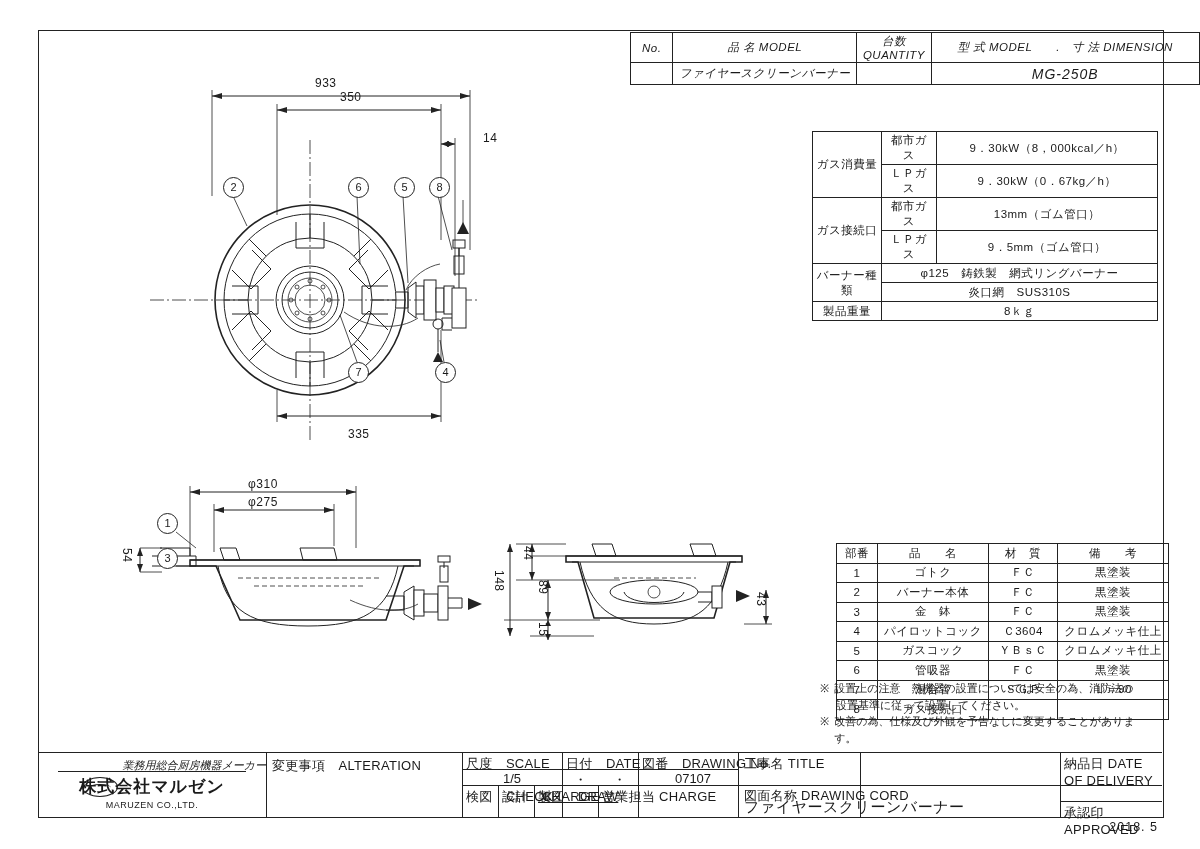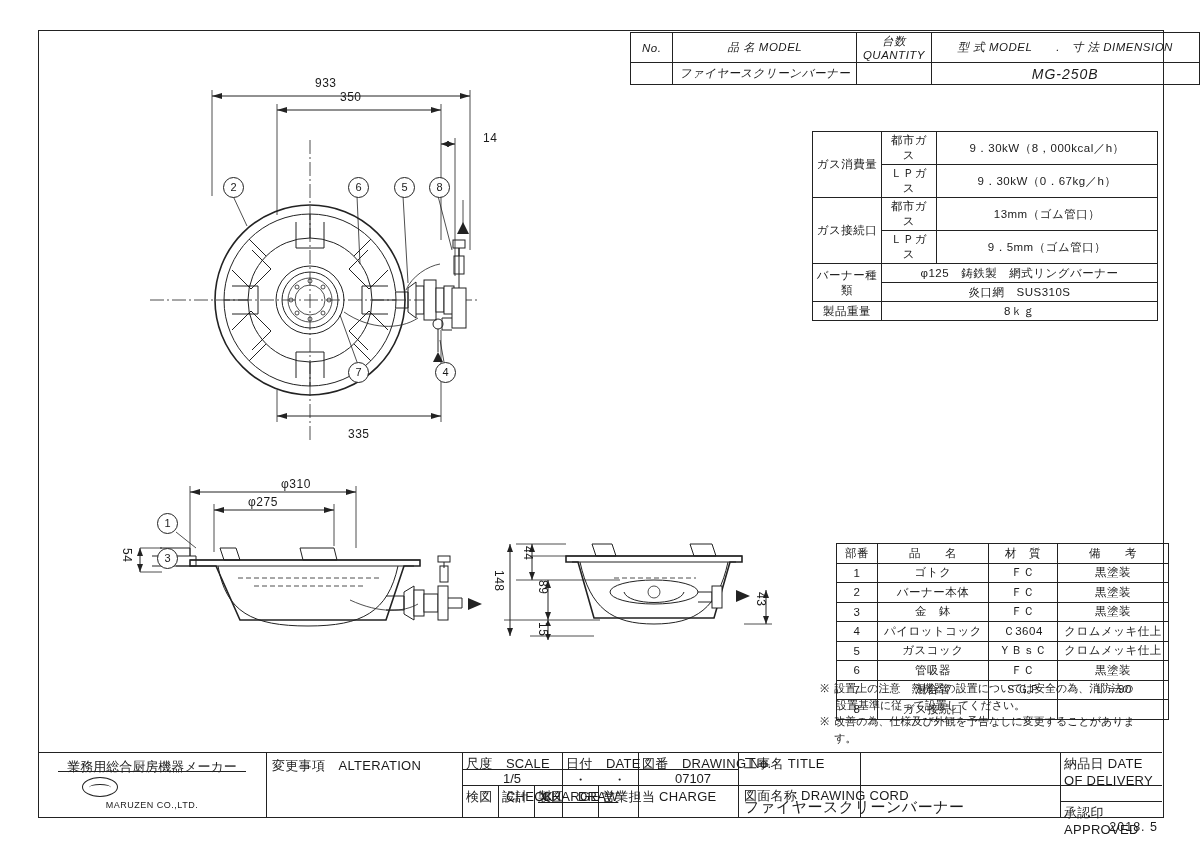--- a/index.html
+++ b/index.html
@@ -31,21 +31,21 @@
 
   
   #bottom-block{position:absolute;left:38px;top:752px;width:1124px;height:64px;border-top:1.5px solid #222;}
   #bottom-block .cell{position:absolute;box-sizing:border-box;font-size:13px;}
   #bottom-block .vline{position:absolute;top:0;bottom:0;width:0;border-left:1px solid #222;}
   #bottom-block .hline{position:absolute;left:0;right:0;height:0;border-top:1px solid #222;}
   .lbl{font-size:9.5px;letter-spacing:.3px;}
   .val{font-size:13px;}
 
   .logo-box{position:absolute;left:0;top:0;width:228px;height:64px;}
-  .logo-top{position:absolute;top:5px;left:0;width:228px;text-align:center;font-size:13px;}
+  .logo-top{position:absolute;top:5px;left:0;width:228px;text-align:right;font-size:11px;font-style:italic;}
   .logo-line{position:absolute;top:18px;left:20px;width:188px;border-top:1px solid #222;}
   .logo-main{position:absolute;top:22px;left:0;width:228px;text-align:center;font-size:17px;font-weight:bold;letter-spacing:1px;}
   .logo-sub{position:absolute;top:47px;left:0;width:228px;text-align:center;font-size:9px;letter-spacing:.5px;}
   .logo-oval{position:absolute;left:44px;top:24px;width:34px;height:18px;border:1.2px solid #222;border-radius:50%;background:#fff;}
   .logo-oval:after{content:"";position:absolute;left:6px;top:6px;width:22px;height:6px;border-top:1.2px solid #222;border-radius:50%;}
 
   
   #sheet-date{position:absolute;right:42px;top:820px;font-size:12.5px;letter-spacing:1px;}
 
   
@@ -206,20 +206,21 @@
     <div class="hline" style="top:16px;left:600px;width:100px;"></div>
     <div class="hline" style="top:48px;left:1022px;right:0;"></div>
     <div class="vline" style="left:460px;top:32px;"></div>
     <div class="vline" style="left:496px;top:32px;"></div>
     <div class="vline" style="left:560px;top:32px;"></div>
 
     <div class="logo-box">
       <div class="logo-top">業務用総合厨房機器メーカー</div>
       <div class="logo-line"></div>
       <div class="logo-oval"></div>
+      <div class="logo-main">株式会社マルゼン</div>
       <div class="logo-sub">MARUZEN CO.,LTD.</div>
     </div>
 
     <div class="cell lbl" style="left:234px;top:4px;">変更事項　ALTERATION</div>
 
     <div class="cell lbl" style="left:428px;top:2px;">尺度　SCALE</div>
     <div class="cell val" style="left:424px;top:18px;width:100px;text-align:center;">1/5</div>
     <div class="cell lbl" style="left:528px;top:2px;">日付　DATE</div>
     <div class="cell val" style="left:524px;top:18px;width:76px;text-align:center;">・　　・</div>
     <div class="cell lbl" style="left:604px;top:2px;">図番　DRAWING No.</div>
@@ -438,21 +439,21 @@
   <div class="dim-txt" style="left:483px;top:131px;">14</div>
   <div class="dim-txt" style="left:348px;top:405px;margin-top:22px;">335</div>
 
   <div class="balloon" style="left:223px;top:177px;">2</div>
   <div class="balloon" style="left:348px;top:177px;">6</div>
   <div class="balloon" style="left:394px;top:177px;">5</div>
   <div class="balloon" style="left:429px;top:177px;">8</div>
   <div class="balloon" style="left:348px;top:362px;">7</div>
   <div class="balloon" style="left:435px;top:362px;">4</div>
 
-  <div class="dim-txt" style="left:248px;top:477px;margin-left:33px;">φ310</div>
+  <div class="dim-txt" style="left:248px;top:477px;">φ310</div>
   <div class="dim-txt" style="left:248px;top:495px;">φ275</div>
   <div class="dim-txt" style="left:120px;top:548px;writing-mode:vertical-rl;">54</div>
   <div class="balloon" style="left:157px;top:513px;">1</div>
   <div class="balloon" style="left:157px;top:548px;">3</div>
 
   <div class="dim-txt" style="left:492px;top:570px;writing-mode:vertical-rl;">148</div>
   <div class="dim-txt" style="left:521px;top:546px;writing-mode:vertical-rl;">44</div>
   <div class="dim-txt" style="left:536px;top:580px;writing-mode:vertical-rl;">89</div>
   <div class="dim-txt" style="left:536px;top:622px;writing-mode:vertical-rl;">15</div>
   <div class="dim-txt" style="left:754px;top:592px;writing-mode:vertical-rl;">43</div>

